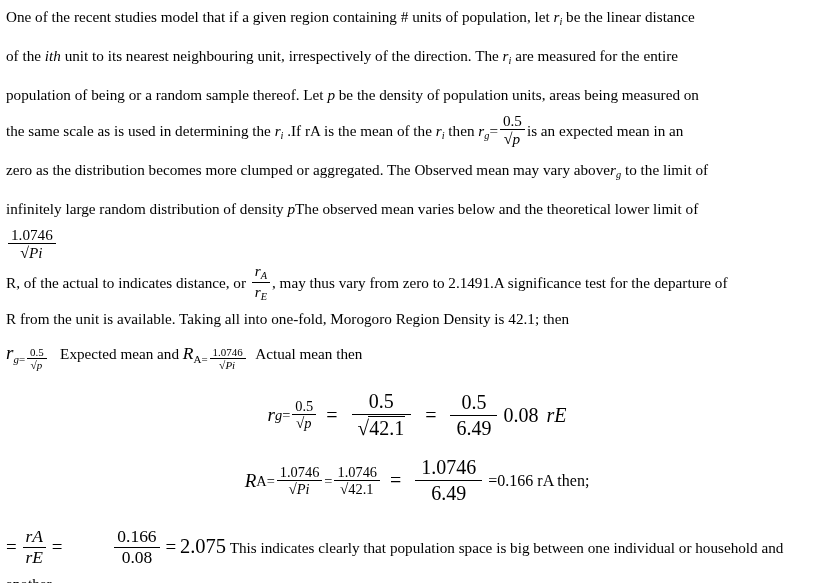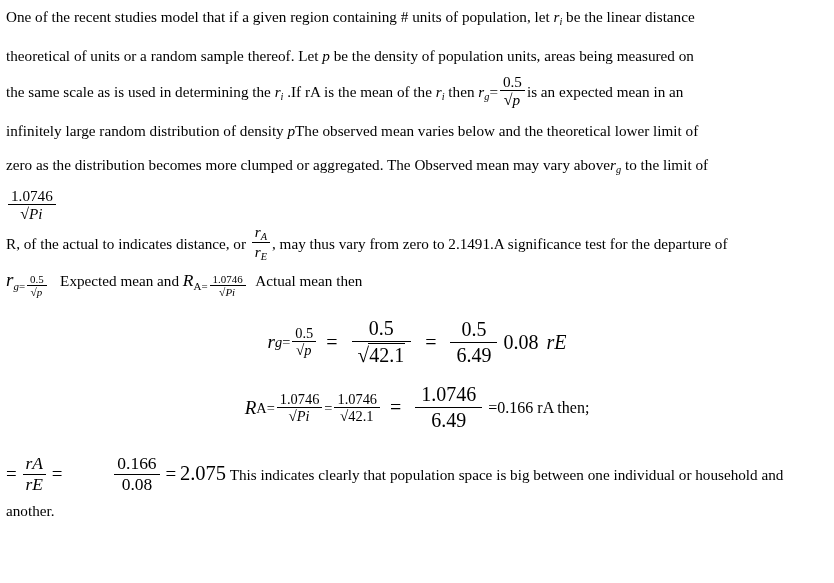--- a/index.html
+++ b/index.html
@@ -112,45 +112,51 @@
 <body>
 
 <div class="page">
 
   <div class="para">
 
     <span class="ln">
       <span>One of the recent studies model that if a given region containing # units of population, let </span><span class="mvar">r</span><span class="sub">i</span><span> be the linear distance</span>
     </span>
 
-
-    <span class="ln">
-      <span>theoretical of units or a random sample thereof. Let </span><span class="mvar">p</span><span> be the density of population units, areas being measured on</span>
+    <span class="ln">
+      <span>of the </span><span class="it">ith</span><span> unit to its nearest neighbouring unit, irrespectively of the direction. The </span><span class="mvar">r</span><span class="sub">i</span><span> are measured for the entire</span>
+    </span>
+
+    <span class="ln">
+      <span>population of being or a random sample thereof. Let </span><span class="mvar">p</span><span> be the density of population units, areas being measured on</span>
     </span>
 
     <span class="ln">
       <span>the same scale as is used in determining the </span><span class="mvar">r</span><span class="sub">i</span><span> .If rA is the mean  of the </span><span class="mvar">r</span><span class="sub">i</span><span> then </span><span class="mvar">r</span><span class="sub">g</span><span>=</span><span class="frac"><span class="num">0.5</span><span class="den"><span class="sqrt"><span class="rad">√</span><span class="arg mvar">p</span></span></span></span><span>is an expected mean in an</span>
     </span>
 
     <span class="ln">
+      <span>zero as the distribution becomes more clumped or aggregated. The Observed mean may vary above</span><span class="mvar">r</span><span class="sub">g</span><span> to the limit of</span>
+    </span>
+
+    <span class="ln">
       <span>infinitely large random distribution of density </span><span class="mvar">p</span><span>The observed mean varies below  and the theoretical lower limit of</span>
     </span>
 
     <span class="ln">
-      <span>zero as the distribution becomes more clumped or aggregated. The Observed mean may vary above</span><span class="mvar">r</span><span class="sub">g</span><span> to the limit of</span>
-    </span>
-
-    <span class="ln">
       <span class="frac"><span class="num">1.0746</span><span class="den"><span class="sqrt"><span class="rad">√</span><span class="arg mvar">Pi</span></span></span></span>
     </span>
 
     <span class="ln">
       <span>R, of the actual to indicates distance, or </span><span class="frac"><span class="num"><span class="mvar">r</span><span class="sub">A</span></span><span class="den"><span class="mvar">r</span><span class="sub">E</span></span></span><span>, may thus vary from zero to 2.1491.A significance test for the departure of</span>
     </span>
 
+    <span class="ln">
+      <span>R from the unit is available. Taking all into one-fold, Morogoro Region Density is 42.1; then</span>
+    </span>
   </div>
 
   <div class="line-row" style="">
     <span class="mvar" style="font-size:1.25em;">r</span><span class="stack-sub"><span class="mvar">g</span><span>=</span><span class="frac"><span class="num">0.5</span><span class="den"><span class="sqrt"><span class="rad">√</span><span class="arg mvar">p</span></span></span></span></span>
     &nbsp;&nbsp;<span>Expected mean and </span><span class="mvar" style="font-size:1.15em;">R</span><span class="stack-sub"><span>A=</span><span class="frac"><span class="num">1.0746</span><span class="den"><span class="sqrt"><span class="rad">√</span><span class="arg mvar">Pi</span></span></span></span></span>
     &nbsp;<span>Actual mean then</span>
   </div>
 
   <div class="eq-line eq1">
     <span class="mvar" style="font-size:0.95em;">r</span>

